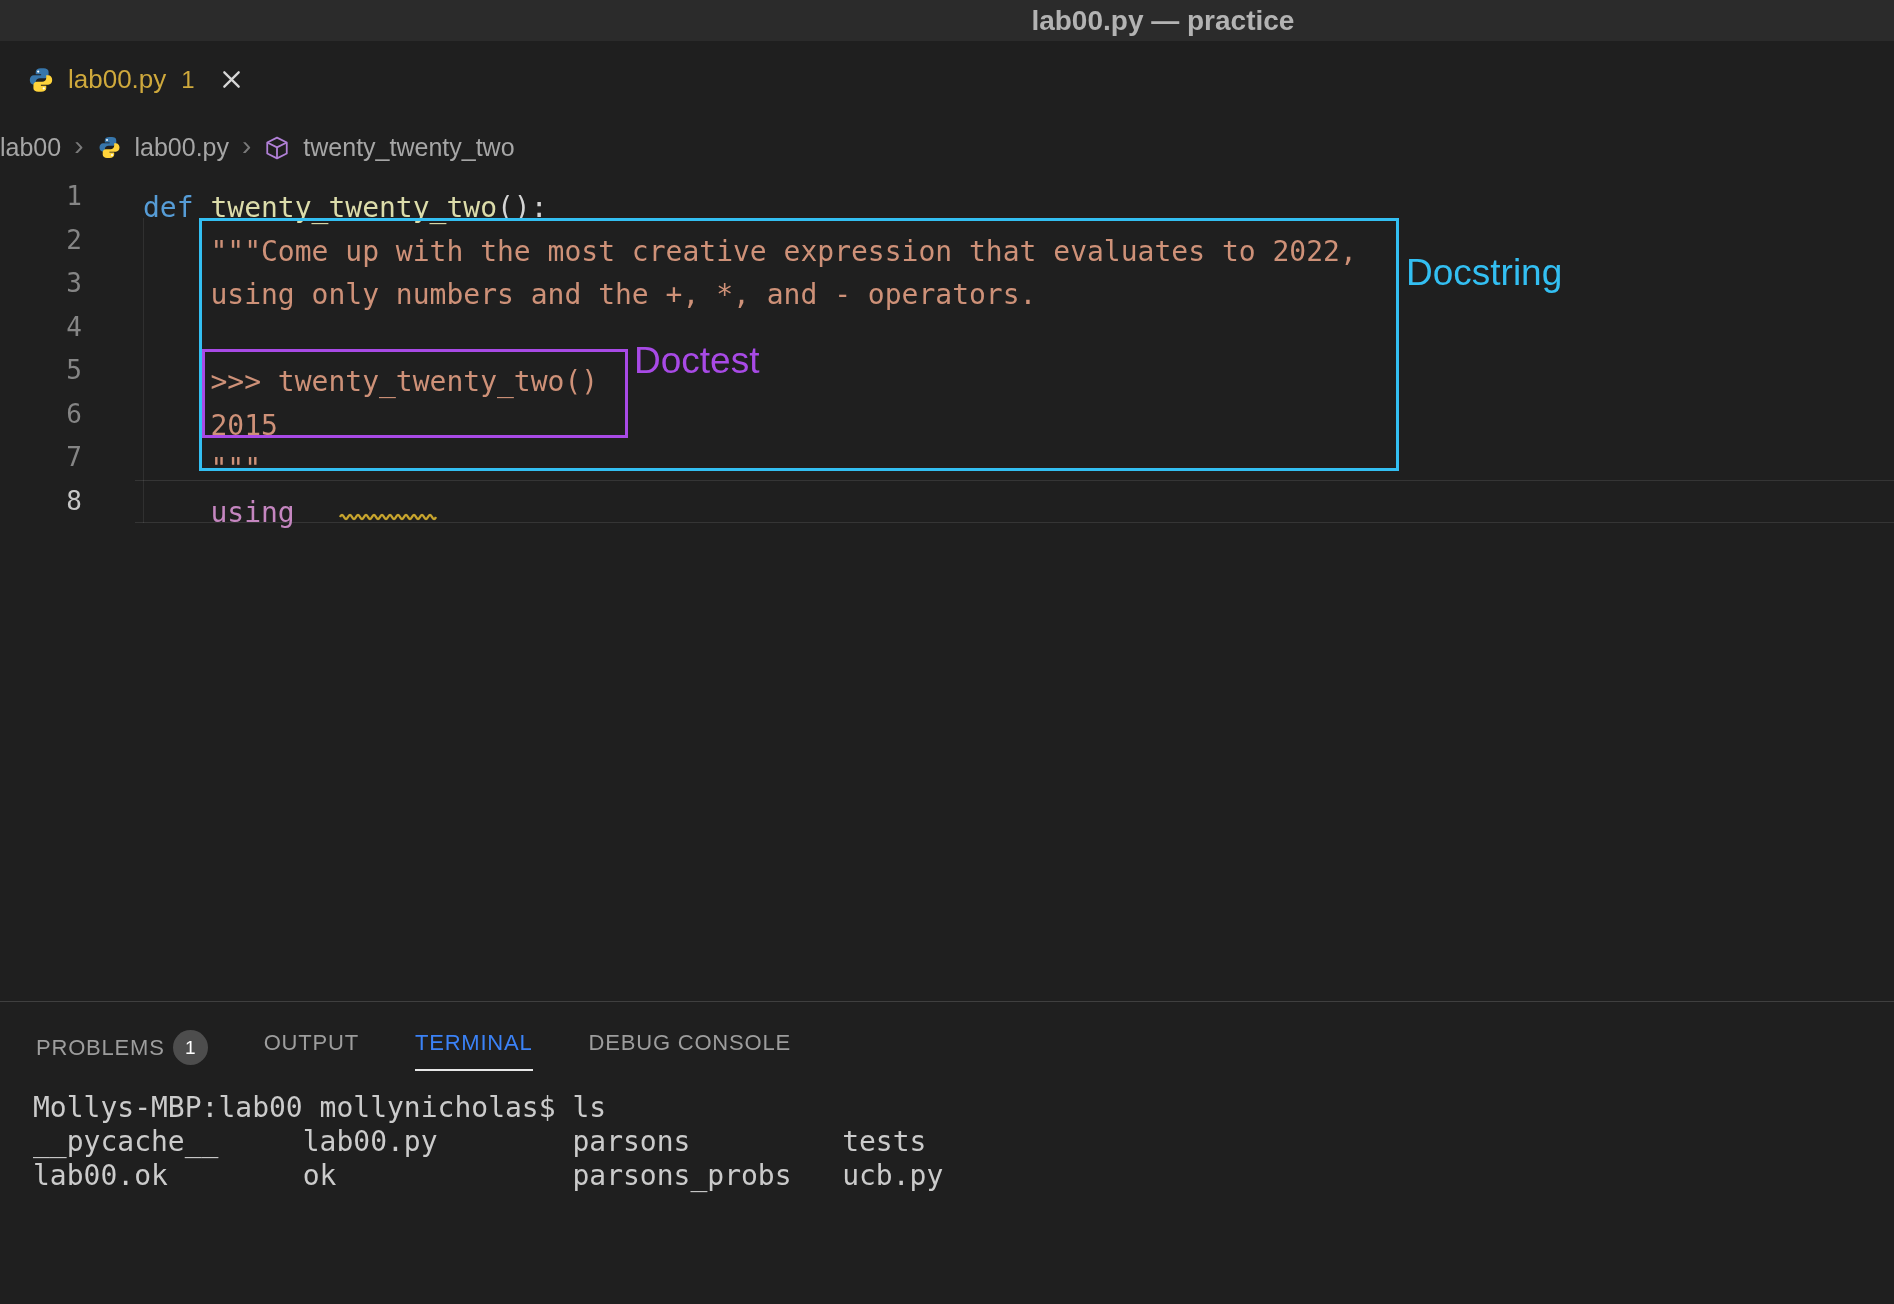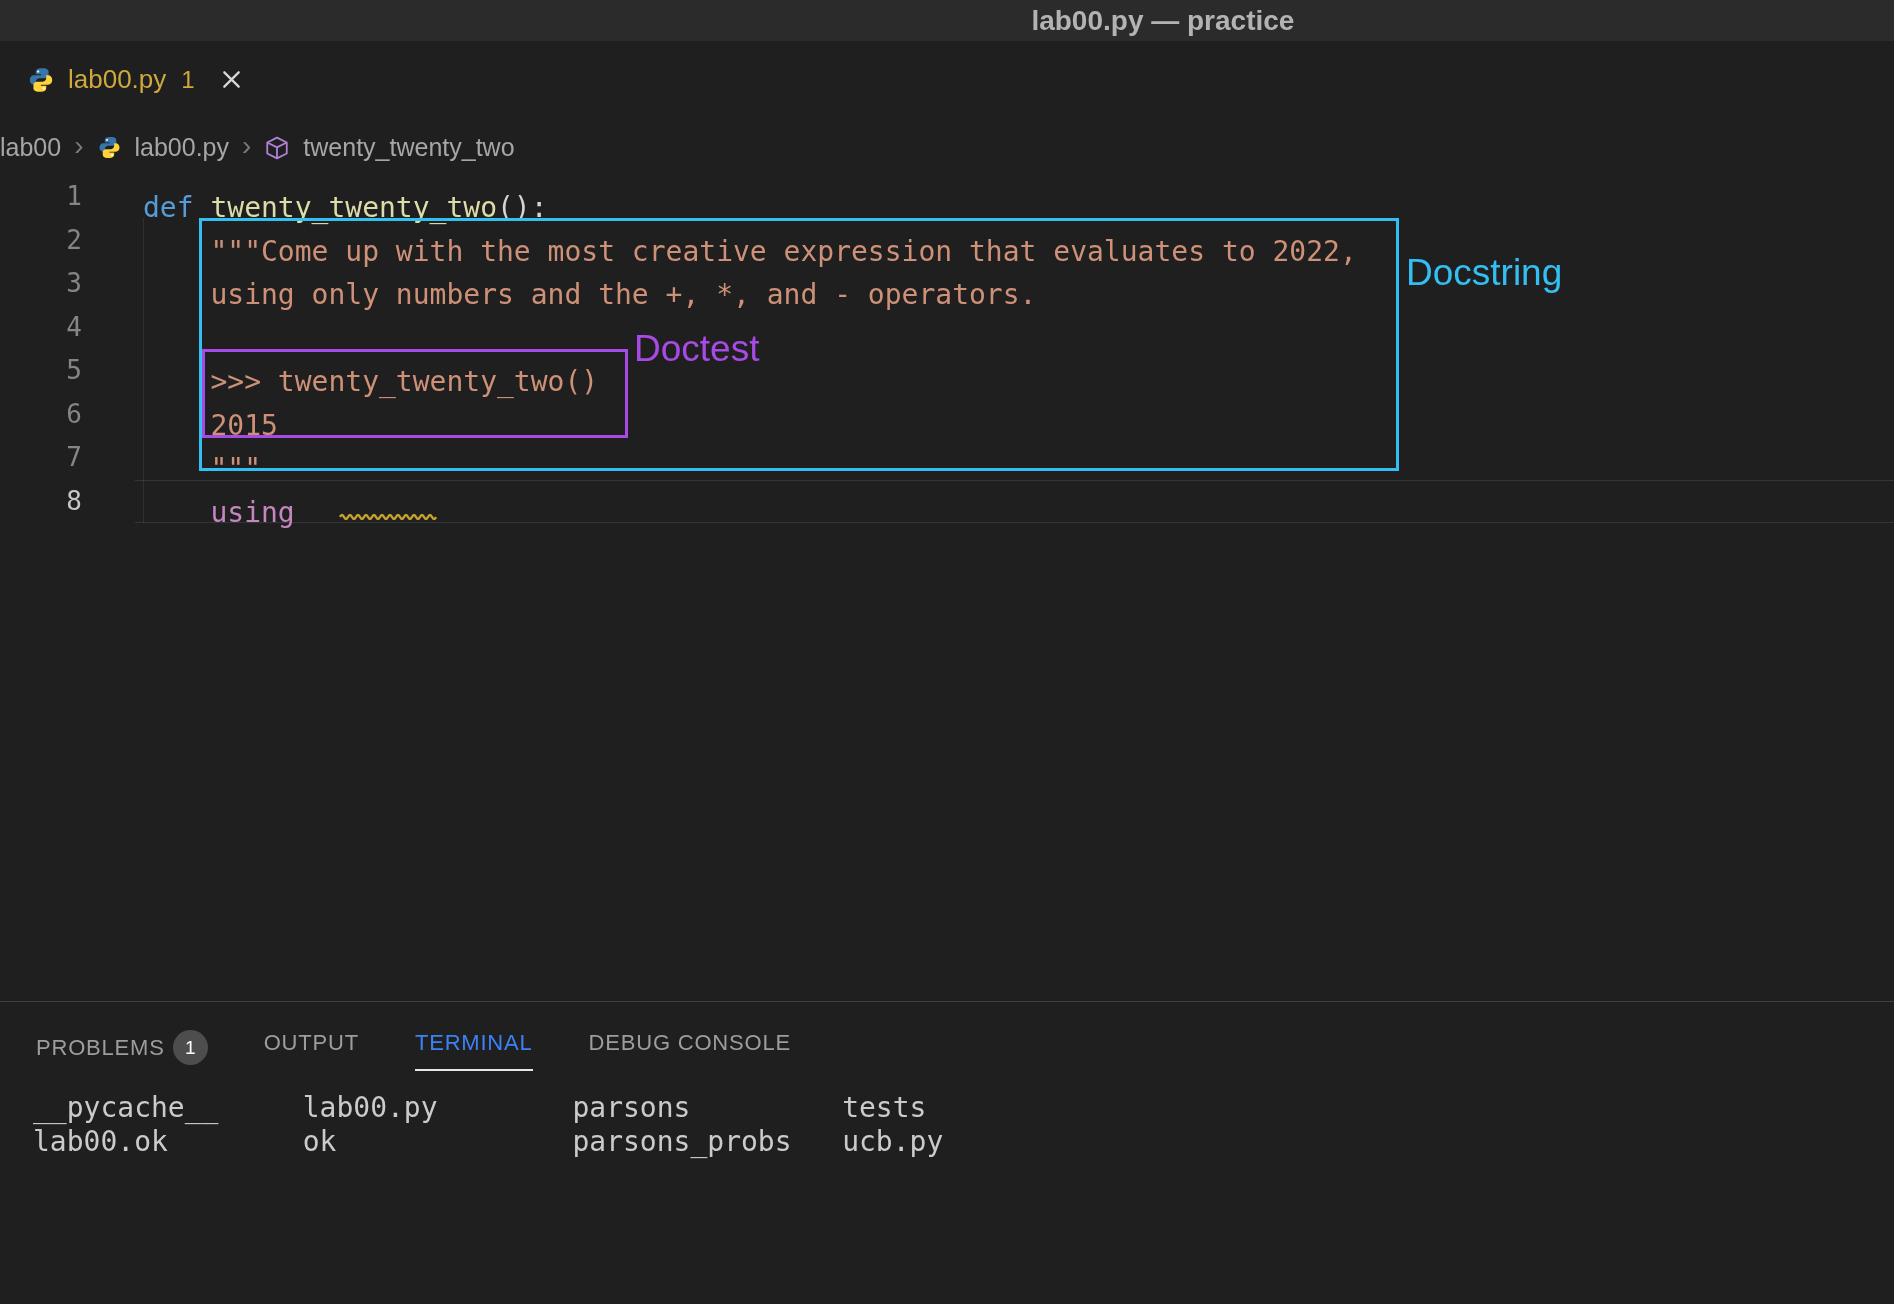--- a/index.html
+++ b/index.html
@@ -71,21 +71,21 @@
   .overlay { position:absolute; inset:0; pointer-events:none; }
   .indent-guide { position:absolute; left:143px; top:218px; width:1px; height:305px; background:rgba(255,255,255,0.08); }
   .squiggle { position:absolute; left:339px; top:511px; width:98px; height:10px; }
   .squiggle path { stroke:var(--c-squiggle); stroke-width:2.4; fill:none; }
 
   .anno-rect { position:absolute; background:transparent; }
   .docstring-rect { left:199px; top:218px; width:1200px; height:253px; border:3px solid var(--c-docstring); }
   .doctest-rect   { left:202px; top:349px; width:426px; height:89px;  border:3px solid var(--c-doctest); }
   .anno-label { position:absolute; font-size:37px; font-weight:400; white-space:nowrap; }
   .docstring-label { left:1406px; top:212px; color:var(--c-docstring);margin-top:40px; }
-  .doctest-label   { left:634px;  top:328px; color:var(--c-doctest); }
+  .doctest-label   { left:634px;  top:340px; color:var(--c-doctest); }
 
   
   .panel {
     position:absolute; left:0; top:1001px; width:100%; height:303px;
     background:#1f1f1f; border-top:1px solid #3f3f3f;
   }
   .panel-tabs {
     display:flex; align-items:flex-start; gap:56px;
     padding:28px 0 0 36px;
   }
@@ -225,16 +225,17 @@
     </div>
     <div class="panel-tab active">
       <span>TERMINAL</span>
     </div>
     <div class="panel-tab">
       <span>DEBUG CONSOLE</span>
     </div>
   </div>
 
   <div class="terminal">
+    <pre class="tline">Mollys-MBP:lab00 mollynicholas$ ls</pre>
     <pre class="tline">__pycache__     lab00.py        parsons         tests</pre>
     <pre class="tline">lab00.ok        ok              parsons_probs   ucb.py</pre>
   </div>
 </div>
 
 </body></html>

